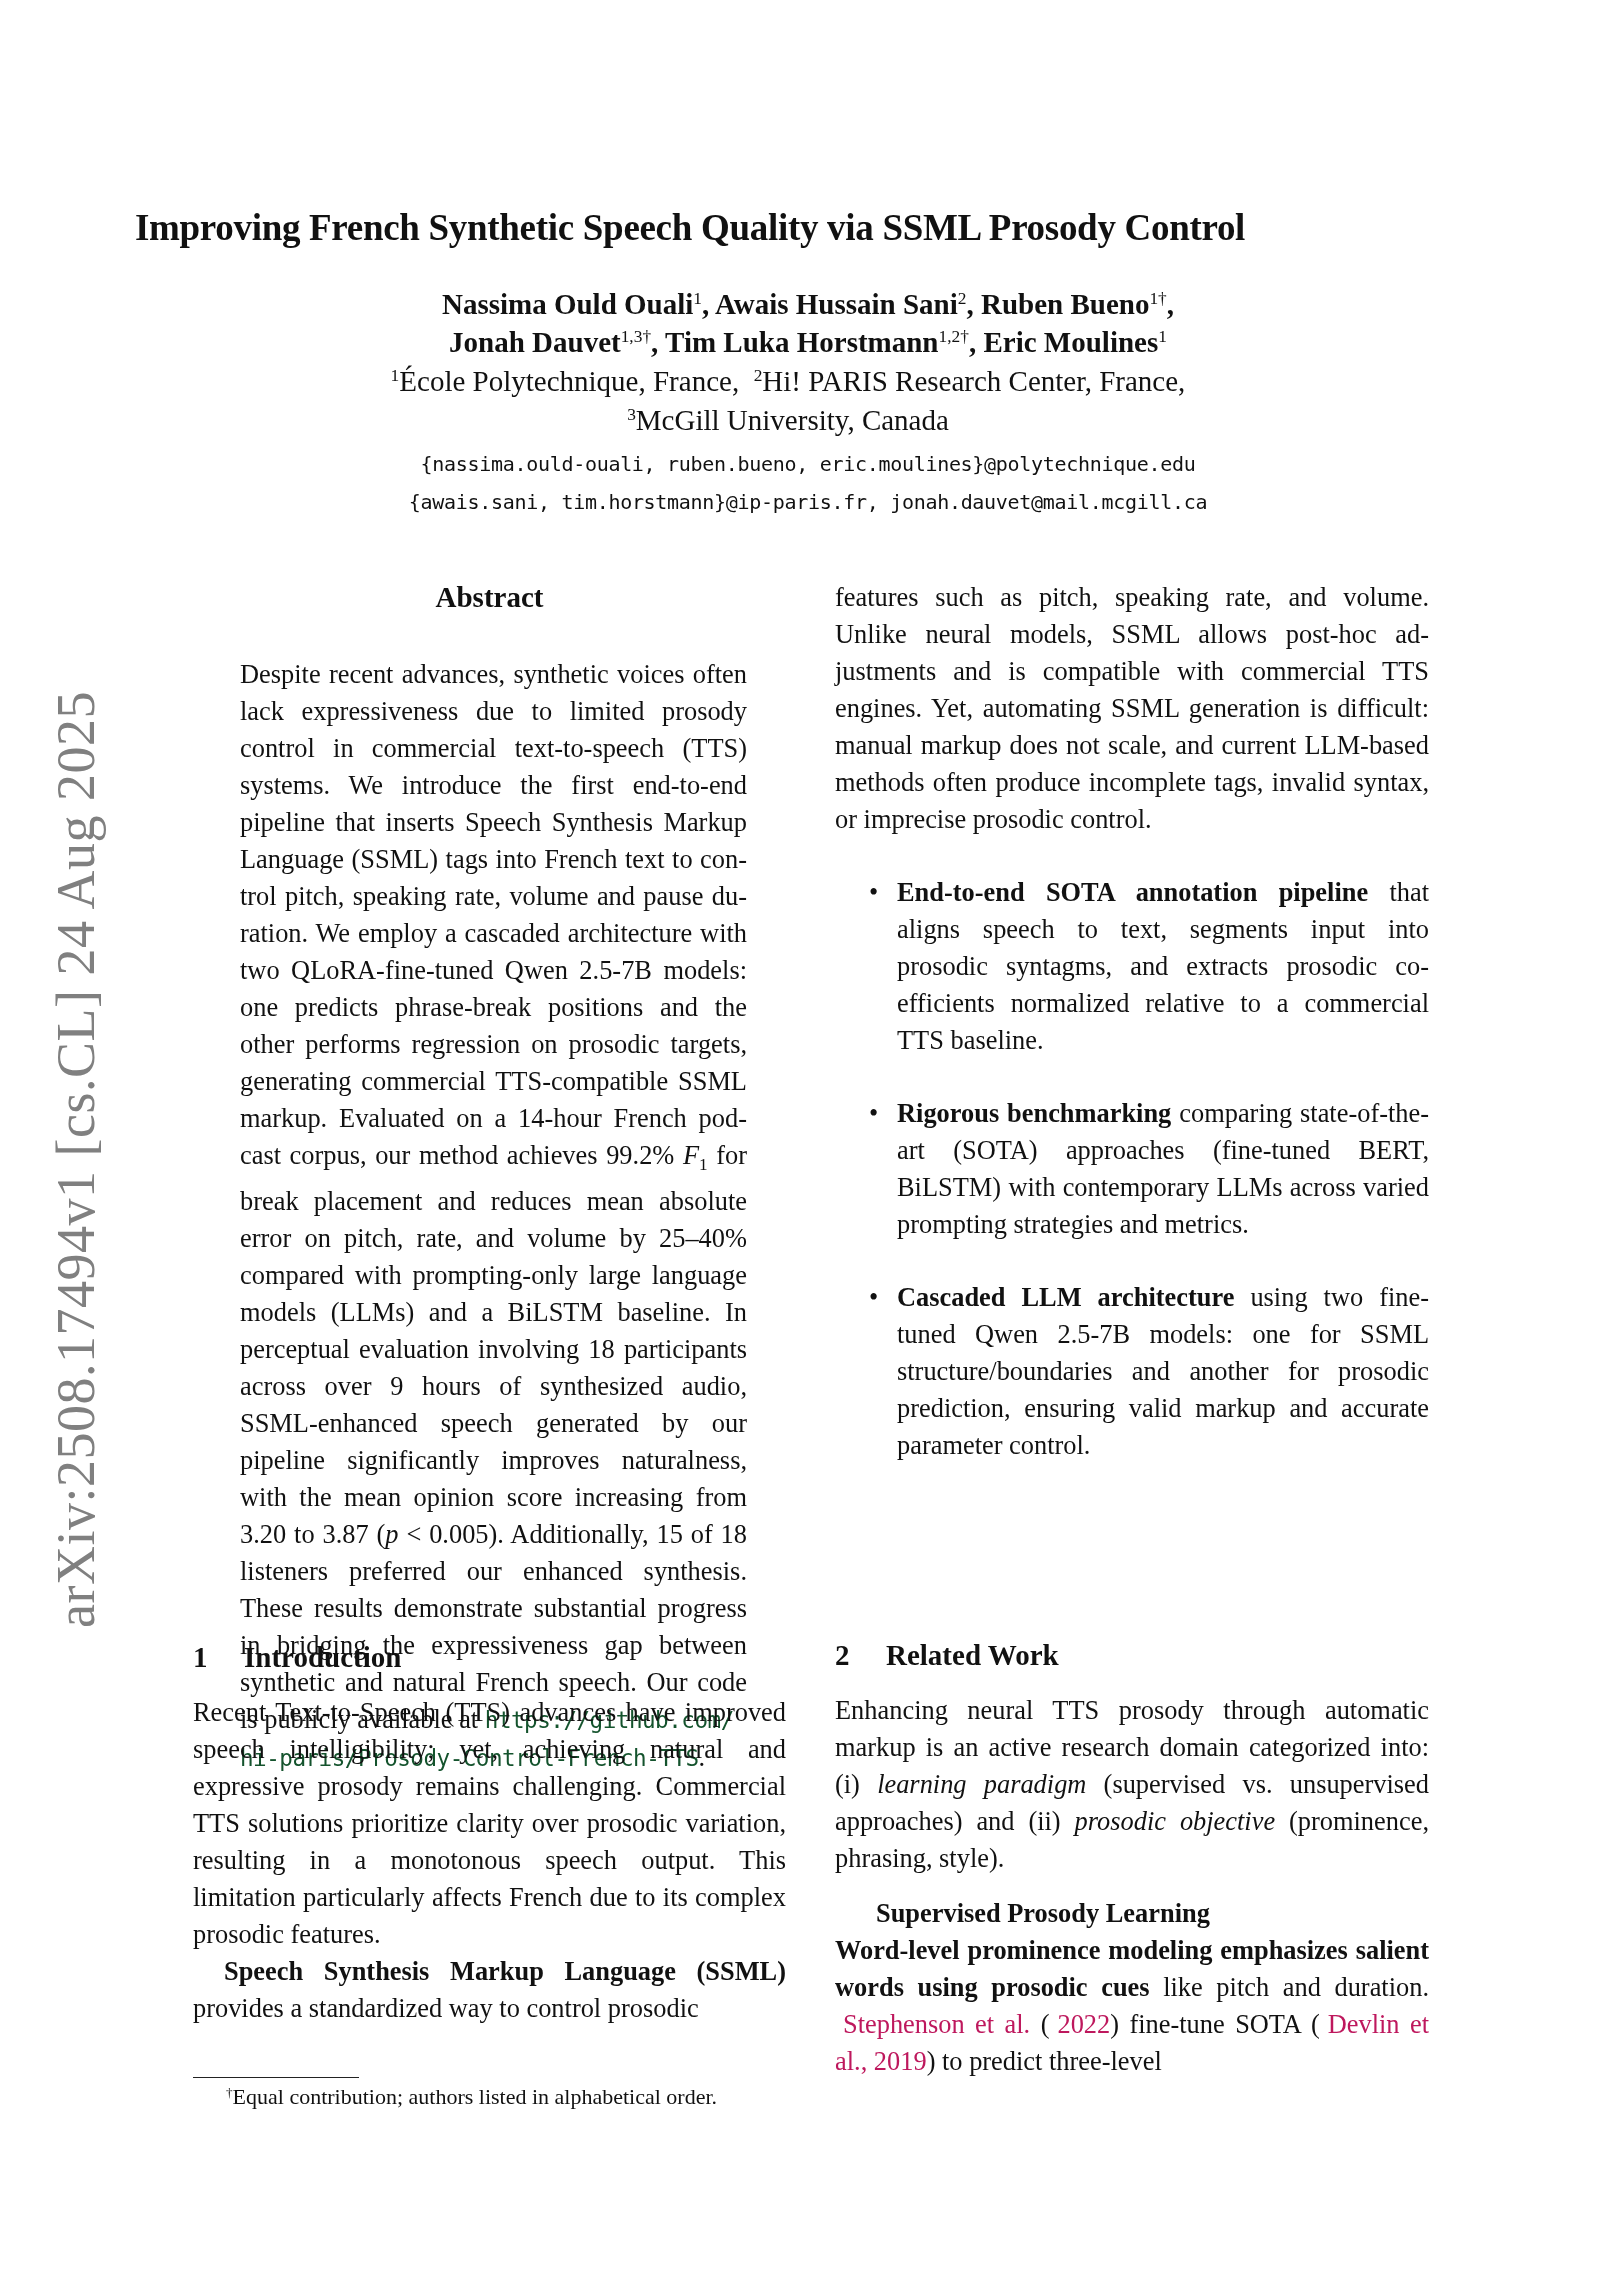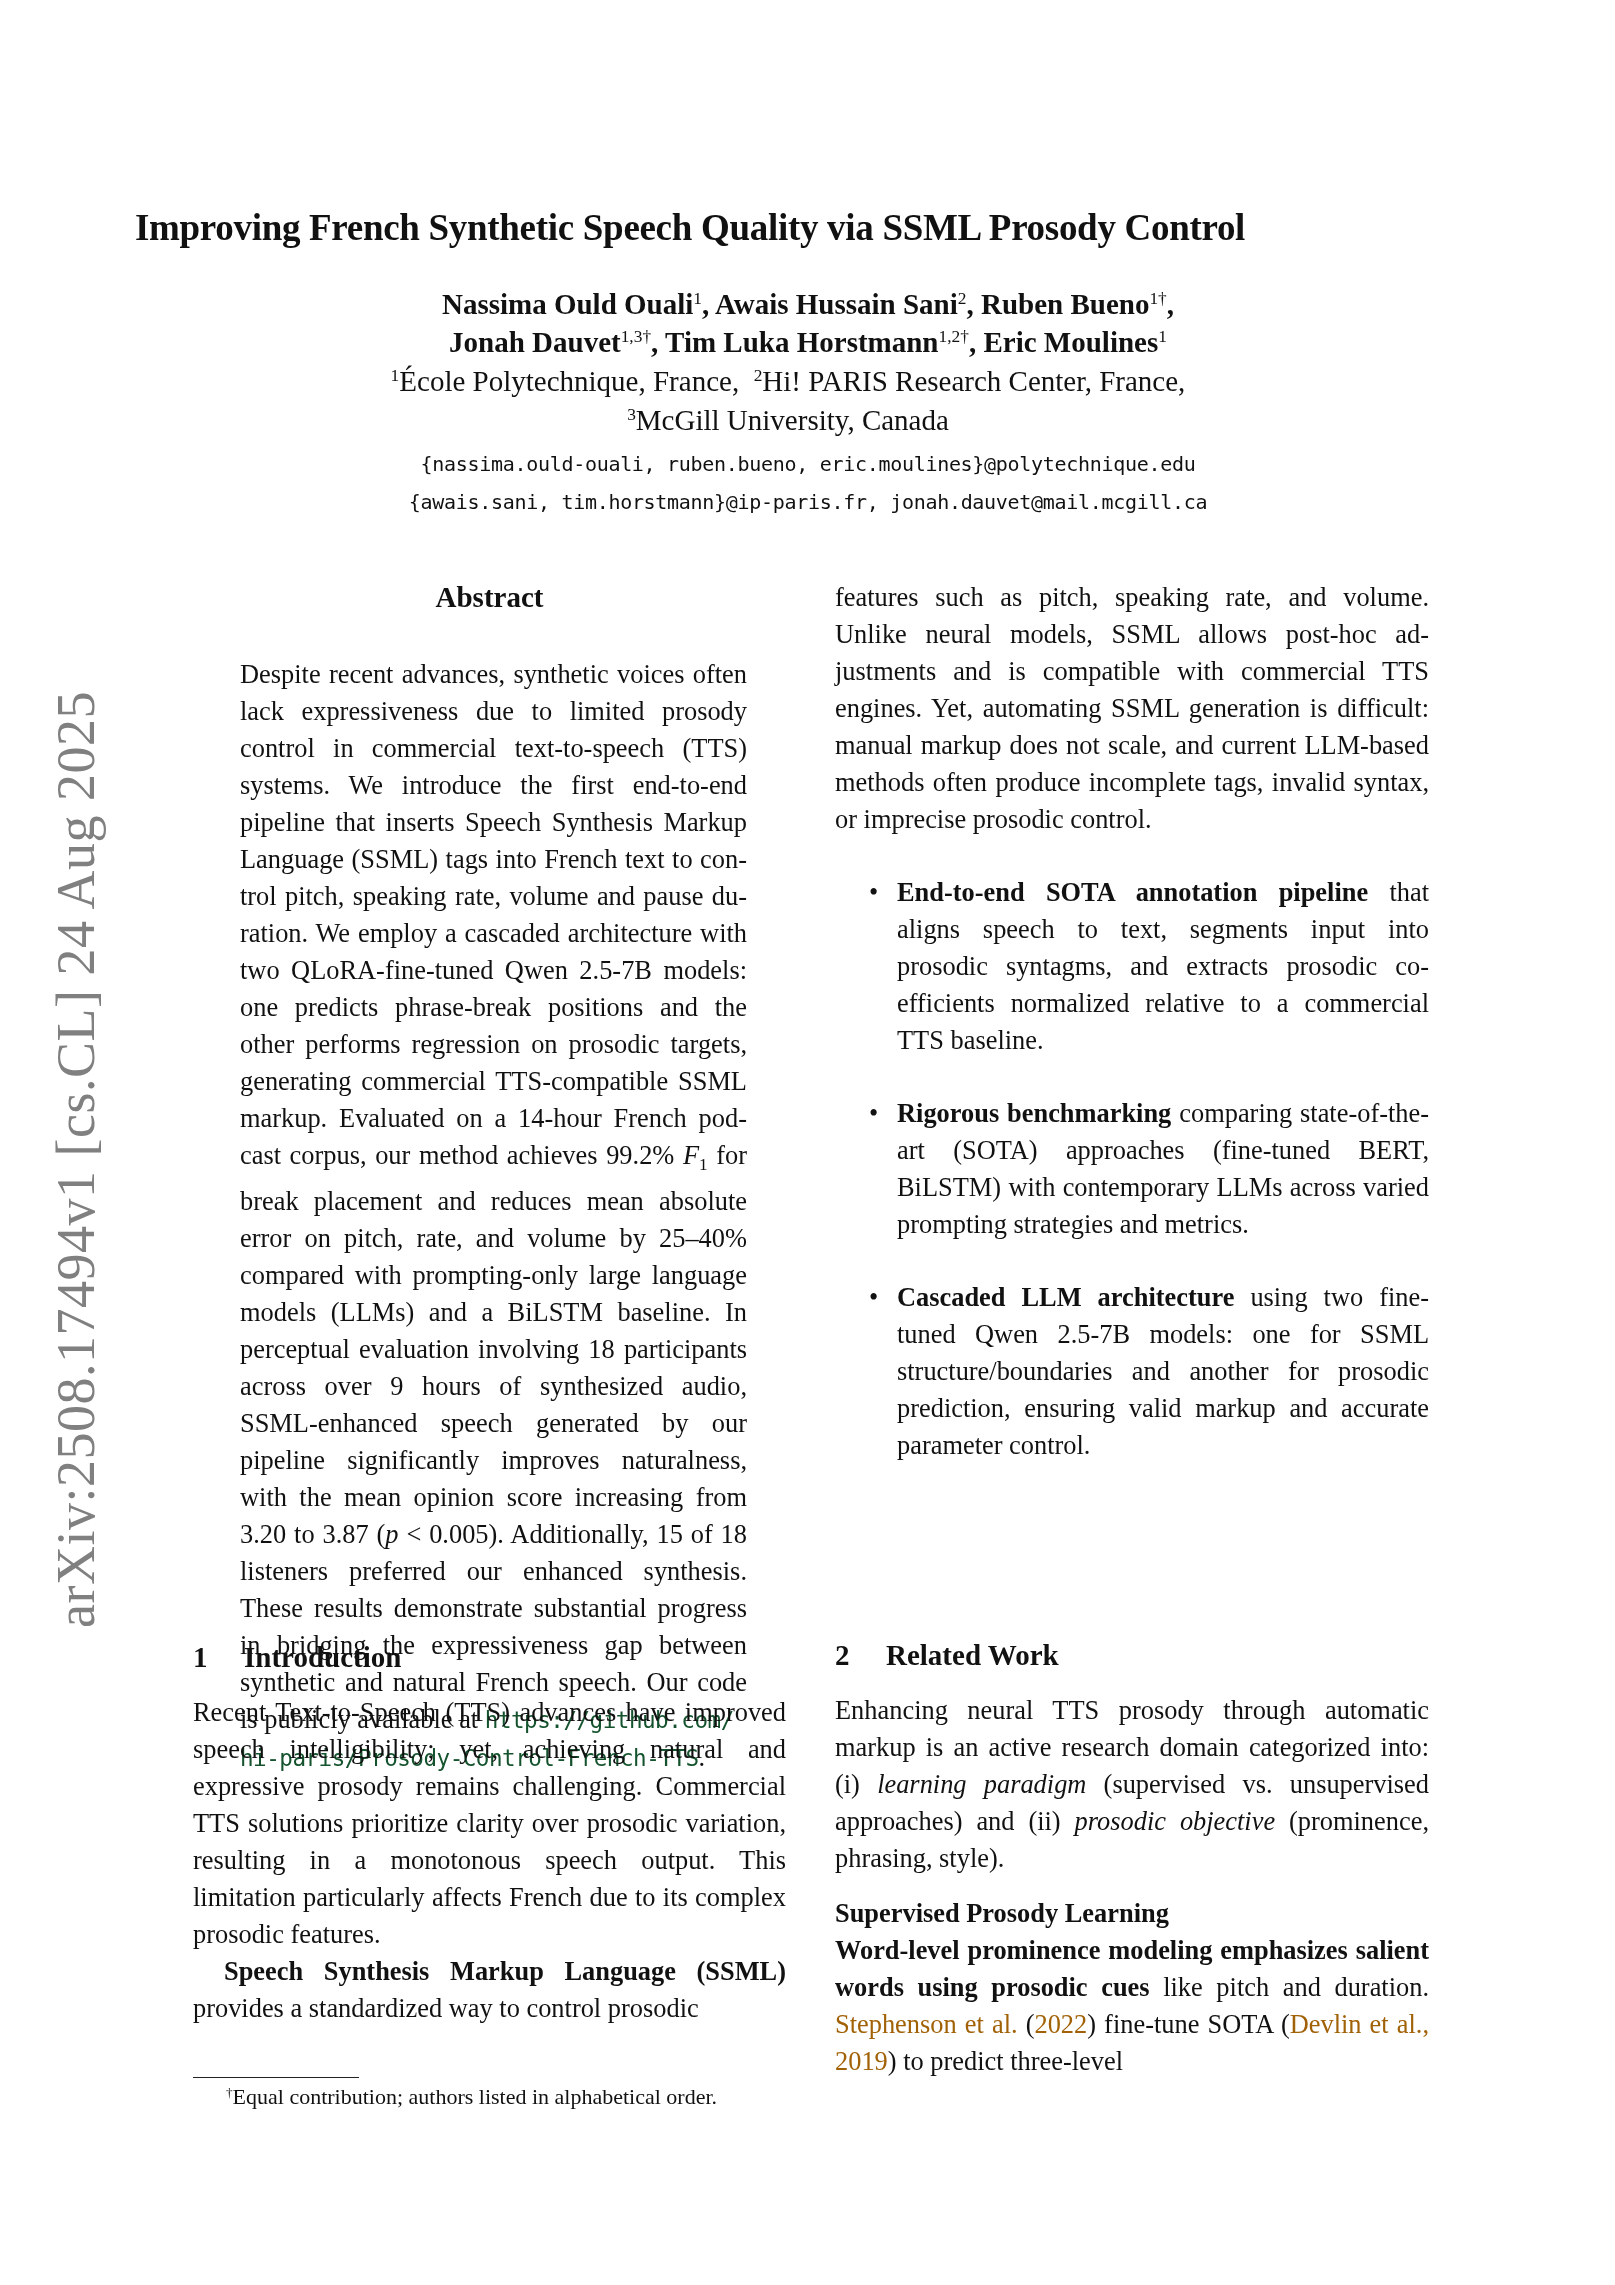--- a/index.html
+++ b/index.html
@@ -15,21 +15,21 @@
 
   .stamp { left:45px; top:1628px; transform-origin:0 0; transform:rotate(-90deg);
            font-size:54px; color:#808080; white-space:nowrap; letter-spacing:0.5px; }
 
   .col { position:absolute; font-size:26.4px; line-height:37px; text-align:justify; hyphens:manual; }
   .col p { margin:0; }
   .indent { text-indent:31px; }
   .abstract-head { left:193px; width:593px; top:581px; text-align:center; font-weight:bold; font-size:29px; }
   .abstract-body { left:240px; width:507px; top:656px; }
   .link { color:#14532d; font-family:"DejaVu Sans Mono","Liberation Mono",monospace; font-size:22.6px; letter-spacing:-0.5px; }
-  .cite { color:#a16207; }
+  .cite { color:#be185d;margin-left:8px; }
   .sec-head { font-weight:bold; font-size:29px; }
   .sec-num { display:inline-block; width:51px; }
   .left-col { left:193px; width:593px; }
   .right-col { left:835px; width:594px; }
   ul.contrib { list-style:none; margin:0; padding:0; }
   ul.contrib li { position:relative; padding-left:62px; margin-bottom:36px; }
   ul.contrib li .bullet { position:absolute; left:34px; top:0; }
   .sub-head { font-weight:bold; }
   .footnote-rule { left:193px; top:2077px; width:166px; height:0; border-top:1.4px solid #222; }
   .footnote { left:226px; top:2082px; font-size:22px; line-height:29px; }
@@ -89,16 +89,16 @@
     <li><span class="bullet">•</span><b>Rigorous benchmarking</b><span> comparing state-of-the-art (SOTA) approaches (fine-tuned BERT, BiLSTM) with contemporary LLMs across varied prompting strategies and metrics.</span></li>
     <li><span class="bullet">•</span><b>Cascaded LLM architecture</b><span> using two fine-tuned Qwen 2.5-7B models:  one for SSML structure/boundaries and another for prosodic prediction, ensuring valid markup and accu­rate parameter control.</span></li>
   </ul>
 </div>
 
 <div class="col right-col" style="top:1637px;">
   <div class="sec-head" style="margin-bottom:18px;">
     <span class="sec-num">2</span><span>Related Work</span>
   </div>
   <p><span>Enhancing neural TTS prosody through automatic markup is an active research domain categorized into: (i) </span><i>learning paradigm</i><span> (supervised vs. unsu­pervised approaches) and (ii) </span><i>prosodic objective</i><span> (prominence, phrasing, style).</span></p>
-  <div class="sub-head" style="margin-top:18px;">Supervised Prosody Learning</div>
+  <div class="sub-head" style="margin-top:18px;margin-left:41px;">Supervised Prosody Learning</div>
   <p><b>Word-level prominence modeling emphasizes salient words using prosodic cues</b><span> like pitch and duration.  </span><a class="cite">Stephenson et al.</a> (<a class="cite">2022</a>)<span> fine-tune SOTA (</span><a class="cite">Devlin et al., 2019</a><span>) to predict three-level</span></p>
 </div>
 
 
 </body></html>

